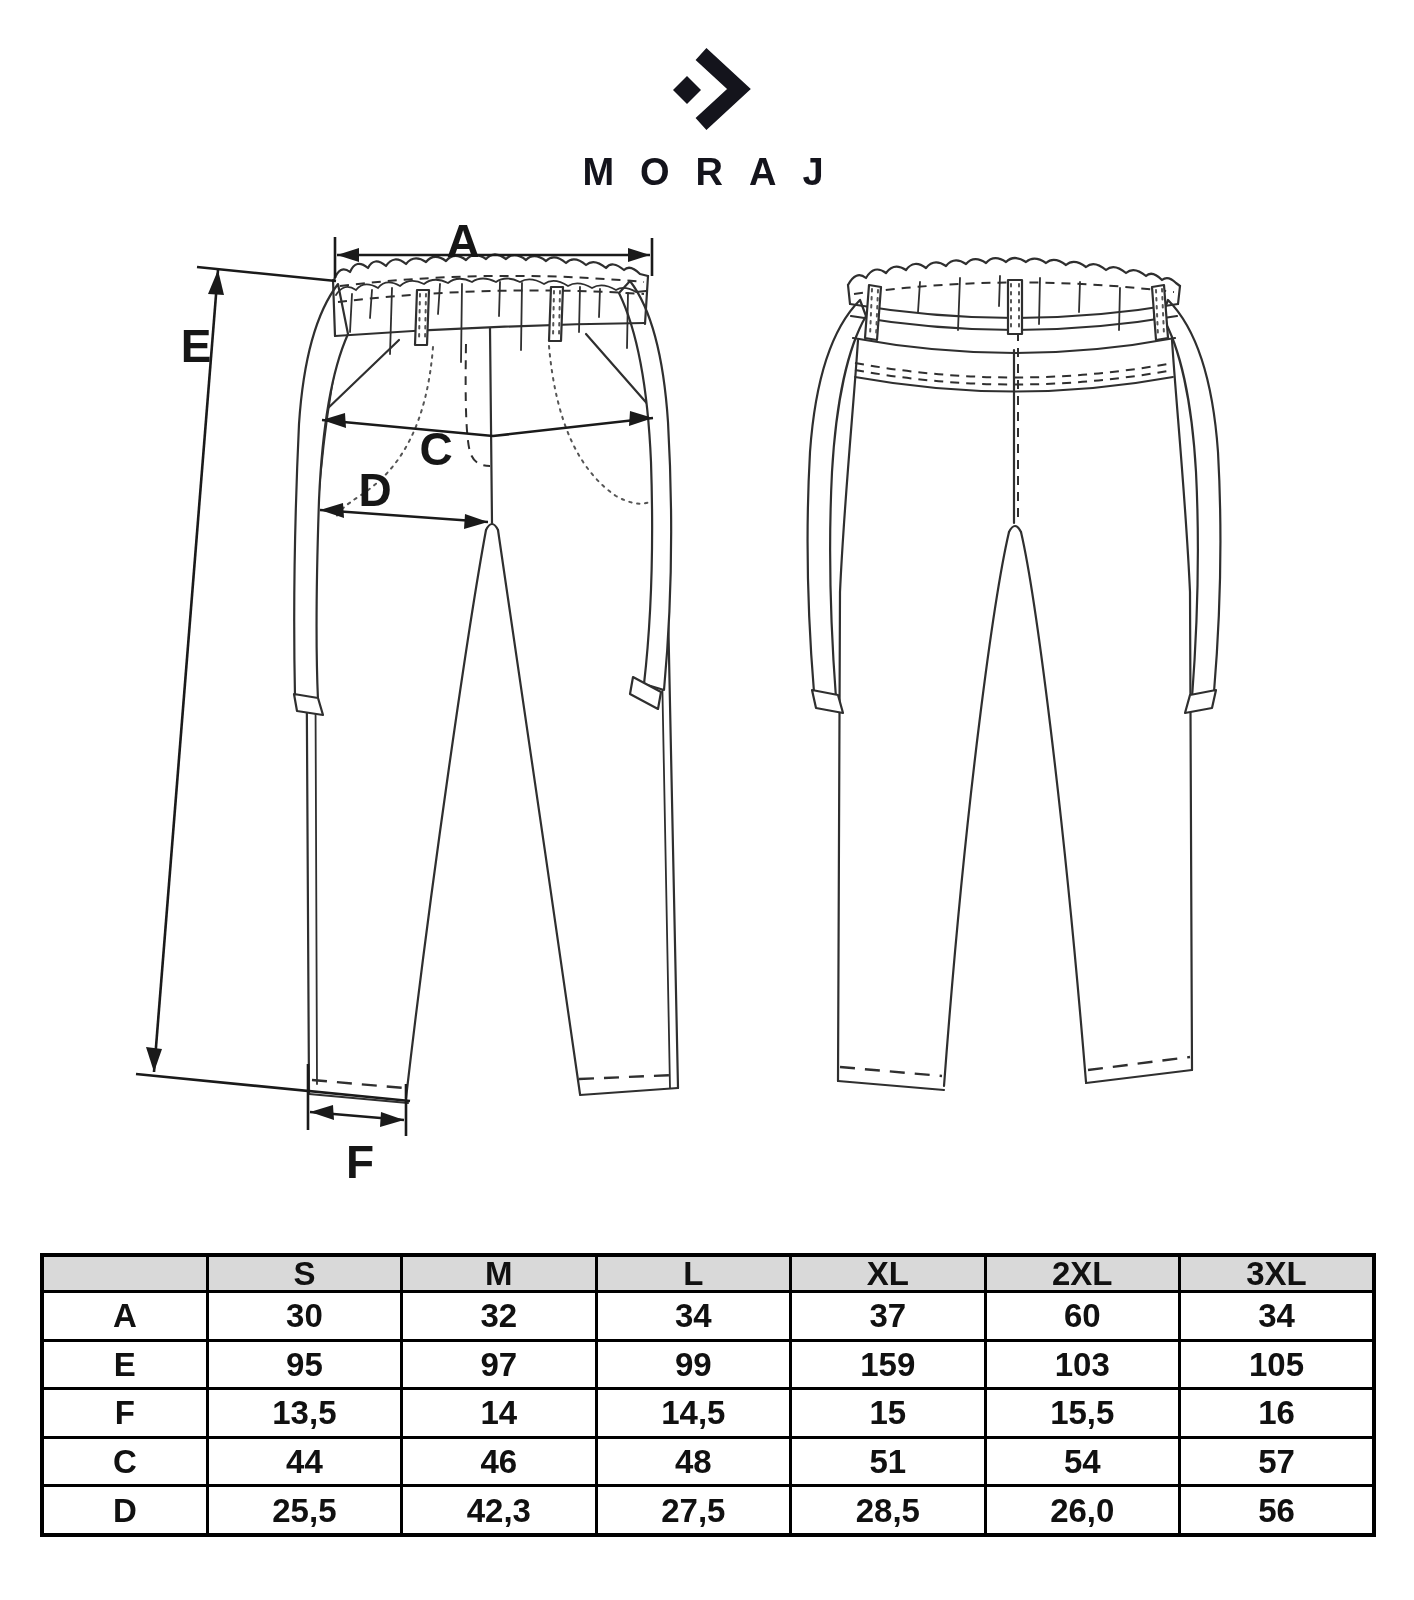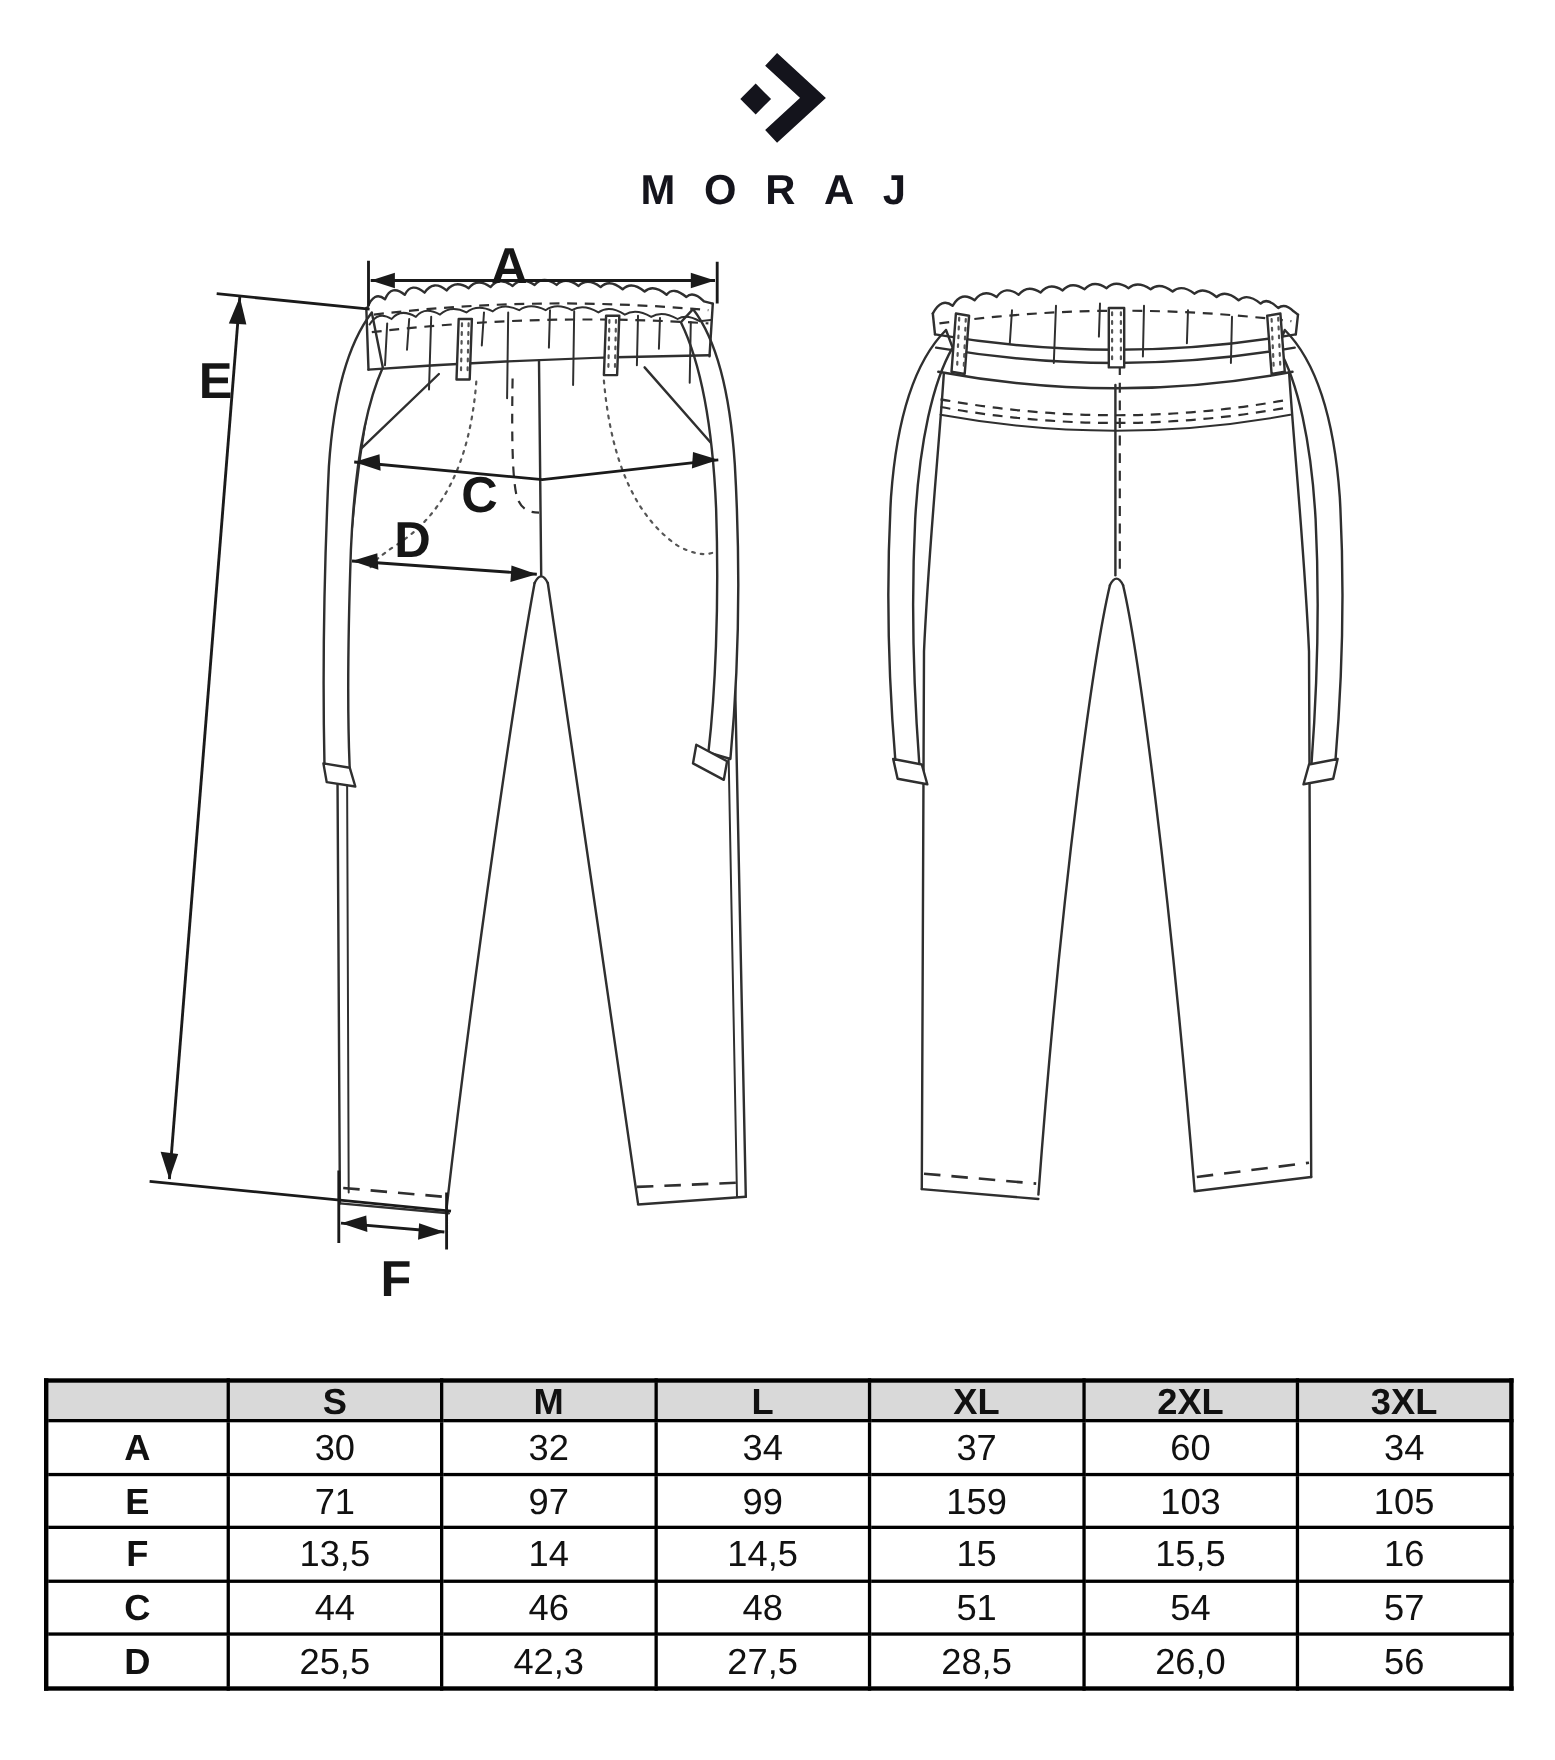--- a/index.html
+++ b/index.html
@@ -17,21 +17,21 @@
   .ah{fill:#1a1a1a;stroke:none;}
   .lbl{font-family:"Liberation Sans",sans-serif;font-weight:700;font-size:46px;fill:#161616;}
   .brand{font-family:"Liberation Sans",sans-serif;font-weight:700;font-size:38px;letter-spacing:26px;fill:#14141c;}
   
   .size-table-wrap{position:absolute;left:40px;top:1253px;width:1336px;height:284px;}
   table.size{border-collapse:collapse;width:100%;height:100%;table-layout:fixed;border:4px solid #000;}
   table.size th,table.size td{border:3px solid #000;text-align:center;vertical-align:middle;
     font-size:33px;padding:0;line-height:1;}
   table.size thead th{background:#d9d9d9;font-weight:700;}
   table.size tbody th{background:#ffffff;font-weight:700;}
-  table.size tbody td{font-weight:400;text-align:center;}
+  table.size tbody td{font-weight:700;text-align:center;}
   table.size col.c-label{width:12.4%;}
   table.size col.c-size{width:14.6%;}
 </style>
 </head>
 <body>
 
 <div class="stage">
 <svg viewBox="0 0 1414 1240" xmlns="http://www.w3.org/2000/svg">
 
   <g>
@@ -224,21 +224,21 @@
           <th>A</th>
           <td>30</td>
           <td>32</td>
           <td>34</td>
           <td>37</td>
           <td>60</td>
           <td>34</td>
         </tr>
         <tr>
           <th>E</th>
-          <td>71</td>
+          <td>95</td>
           <td>97</td>
           <td>99</td>
           <td>159</td>
           <td>103</td>
           <td>105</td>
         </tr>
         <tr>
           <th>F</th>
           <td>13,5</td>
           <td>14</td>

